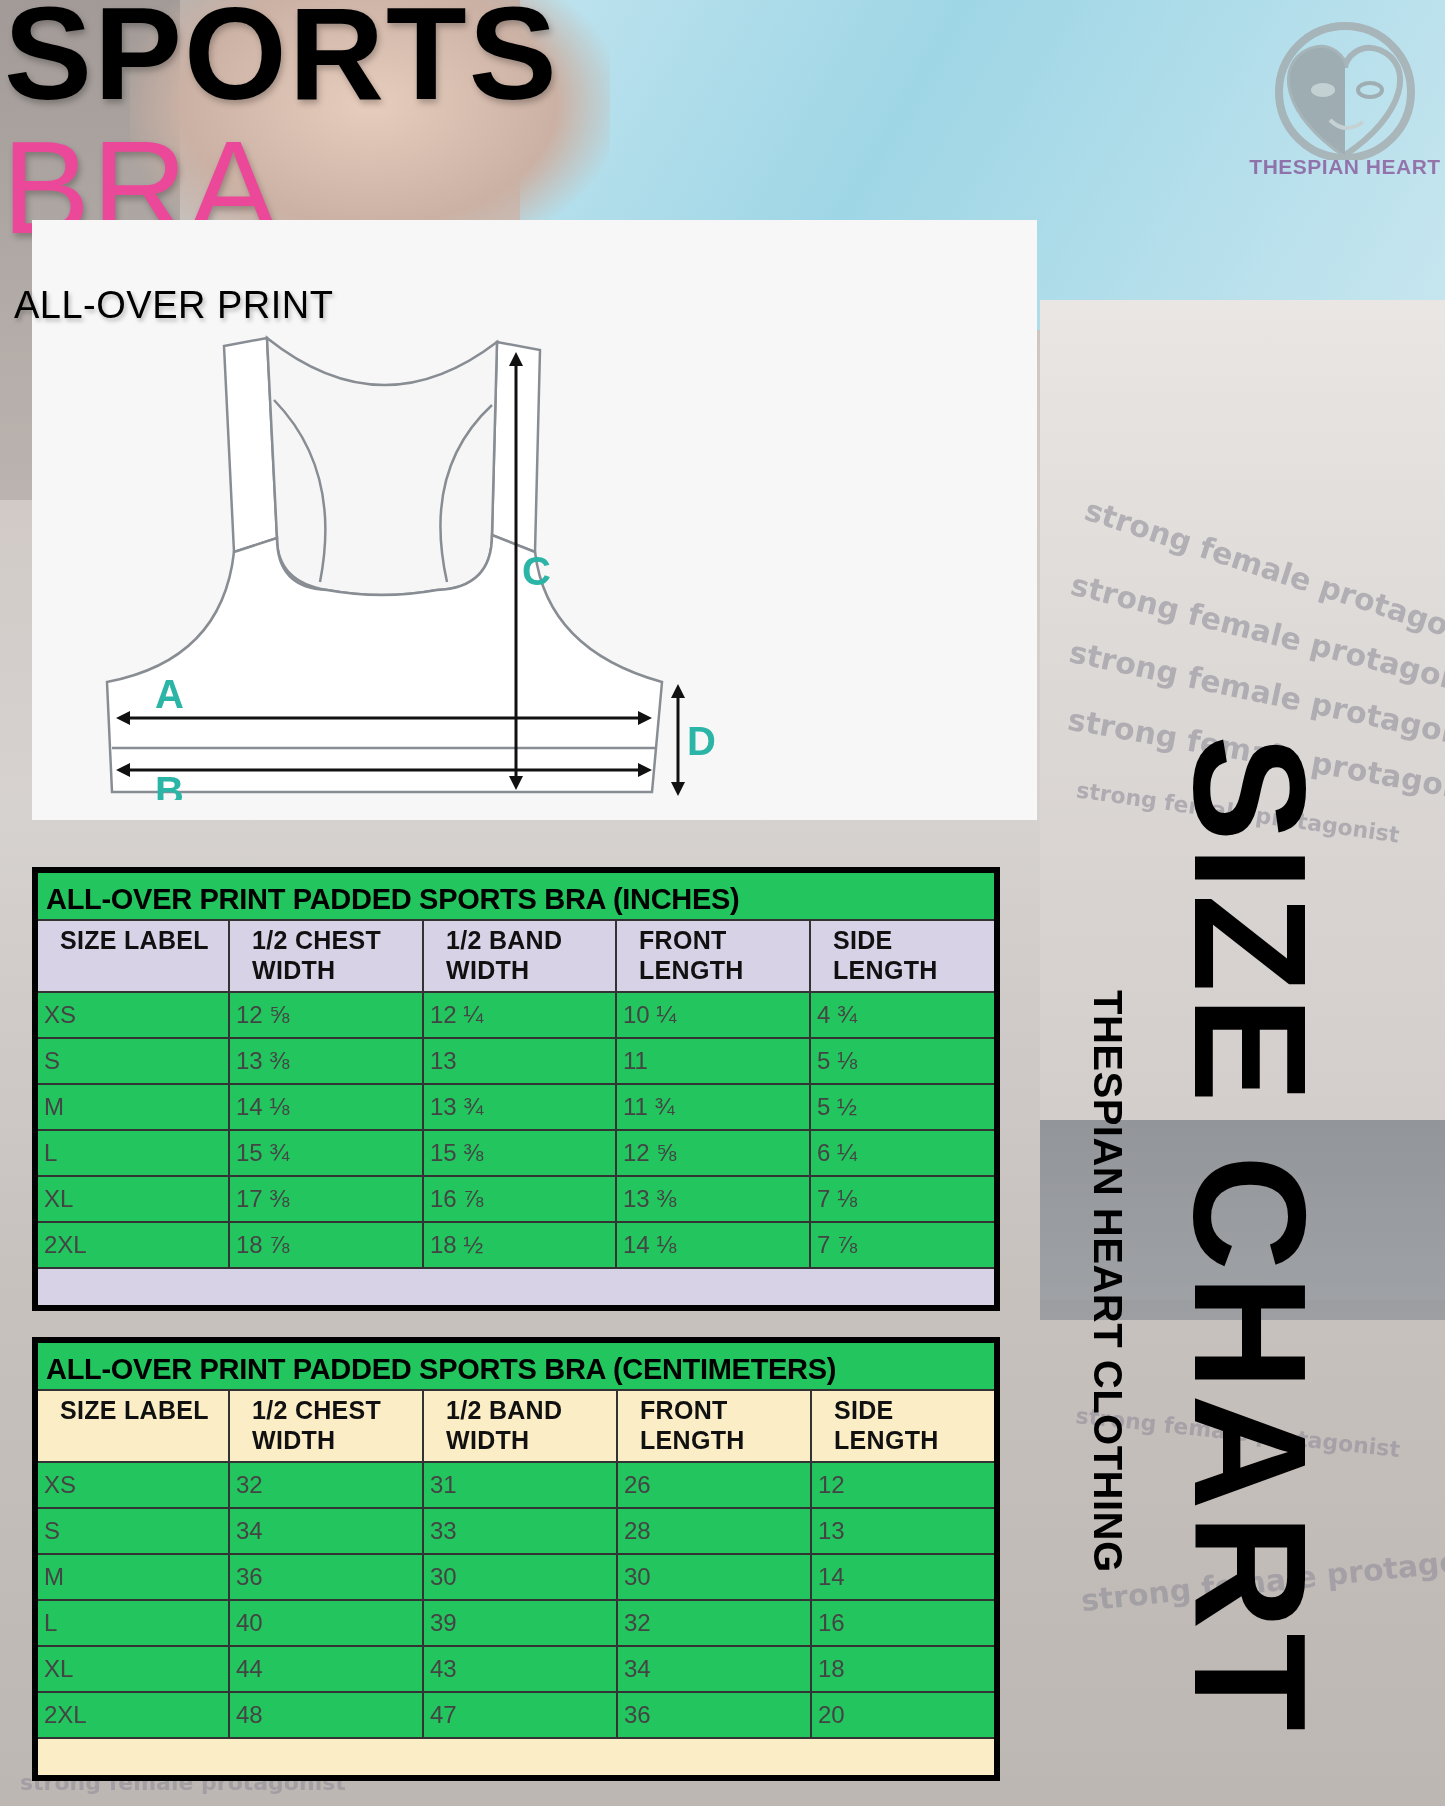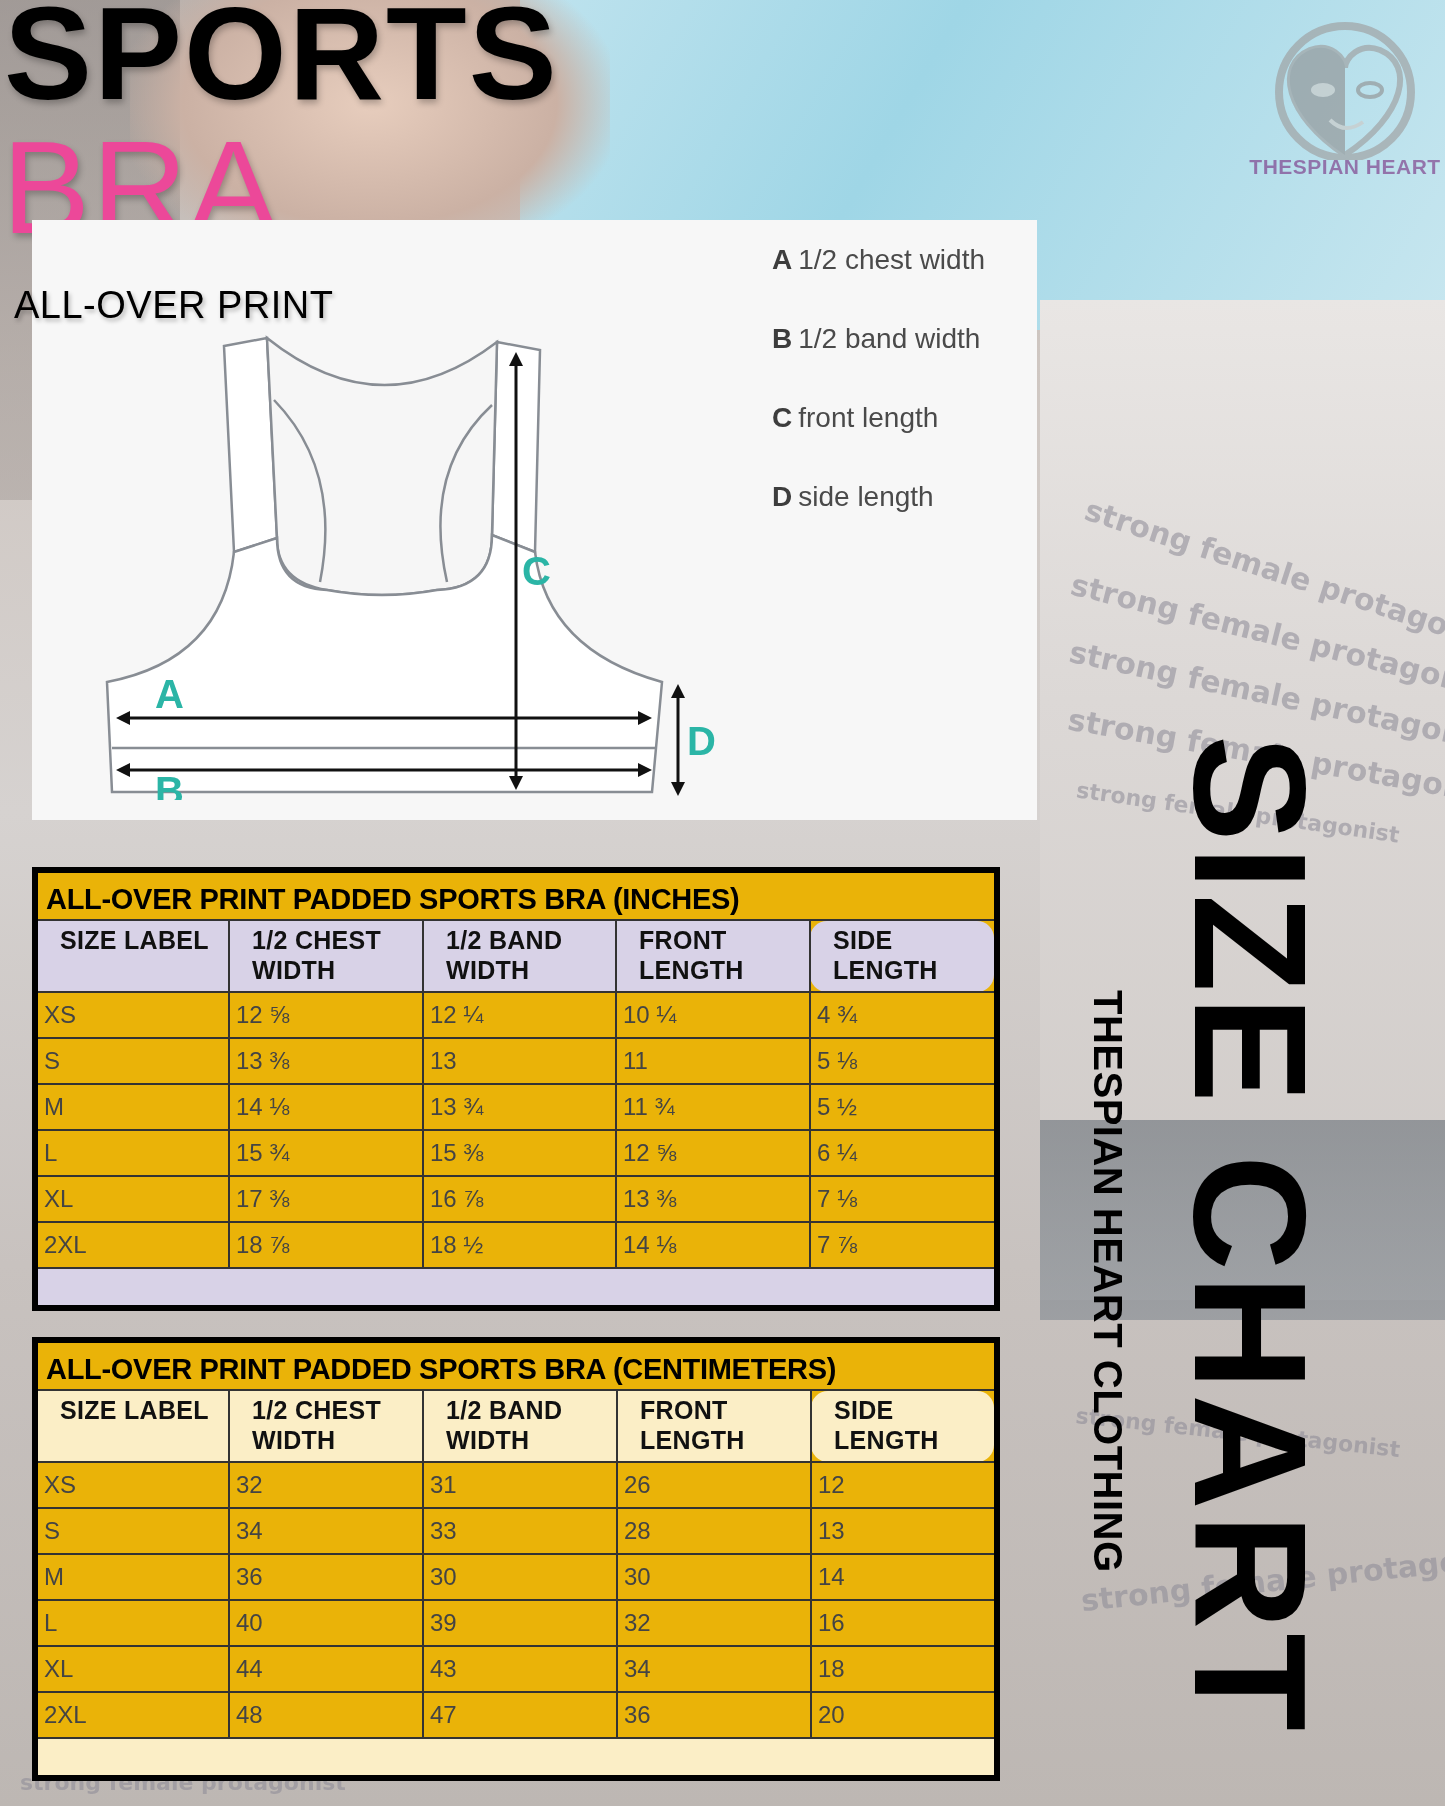--- a/index.html
+++ b/index.html
@@ -67,41 +67,41 @@
     position: absolute; left: 1245px; top: 20px; width: 200px; height: 180px;
     opacity: .55; z-index: 1;
   }
   .logo-text {
     position: absolute; left: 0; top: 135px; width: 200px; text-align: center;
     font-size: 21px; font-weight: 700; color: #701a75; letter-spacing: .5px;
   }
 
   .size-table {
     position: absolute; left: 32px; width: 968px; border: 6px solid #000;
-    background: #eab308; z-index: 2; box-sizing: border-box;
+    background: #22c55e; z-index: 2; box-sizing: border-box;
     border-collapse: collapse;
   }
   .size-table table { width: 100%; border-collapse: collapse; table-layout: fixed; }
   .tbl-title {
     font-size: 29px; font-weight: 700; color: #000; padding: 6px 8px 0 8px; height: 40px;
     line-height: 40px; border-bottom: 2px solid #333; letter-spacing: -.3px;
     font-family: "Liberation Sans", sans-serif;
   }
   .size-table th {
     text-align: left; vertical-align: top; font-size: 25px; font-weight: 700; color: #111;
     padding: 4px 6px 0 22px; height: 66px; line-height: 30px;
     border-right: 2px solid #333; border-bottom: 2px solid #333;
     font-family: "Liberation Sans", sans-serif; letter-spacing: .3px;
   }
   .size-table td {
     font-size: 24px; color: #444; padding: 0 6px; height: 44px; line-height: 44px;
     border-right: 2px solid #333; border-bottom: 2px solid #333;
     font-family: "Liberation Sans", sans-serif; white-space: nowrap;
   }
-  .size-table th:last-child, .size-table td:last-child { border-right: none; border-radius: 17px; }
+  .size-table th:last-child, .size-table td:last-child { border-right: none; }
   .tbl-footer { height: 36px; }
   .t-inches { top: 867px; }
   .t-inches th, .t-inches .tbl-footer { background: #d8d2e7; }
   .t-cm { top: 1337px; }
   .t-cm th, .t-cm .tbl-footer { background: #fbeec6; }
 
   .vert-size-chart {
     position: absolute; left: 1140px; top: 1745px; transform-origin: 0 0;
     transform: rotate(90deg) translate(-1010px, -170px);
     font-size: 160px; font-weight: 700; color: #000; white-space: nowrap; line-height: 1;
@@ -176,34 +176,20 @@
     <line x1="586" y1="372" x2="586" y2="468" stroke="#111" stroke-width="3"></line>
     <polygon points="586,364 579,378 593,378" fill="#111"></polygon>
     <polygon points="586,476 579,462 593,462" fill="#111"></polygon>
 
     <text x="63" y="388" font-family="Liberation Sans, sans-serif" font-size="40" font-weight="700" fill="#2bb5a6">A</text>
     <text x="63" y="485" font-family="Liberation Sans, sans-serif" font-size="40" font-weight="700" fill="#2bb5a6">B</text>
     <text x="430" y="265" font-family="Liberation Sans, sans-serif" font-size="40" font-weight="700" fill="#2bb5a6">C</text>
     <text x="595" y="435" font-family="Liberation Sans, sans-serif" font-size="40" font-weight="700" fill="#2bb5a6">D</text>
   </svg>
 
-  <div class="legend">
-    <div class="legend-item">
-      <span class="key">A</span><span>1/2 chest width</span>
-    </div>
-    <div class="legend-item">
-      <span class="key">B</span><span>1/2 band width</span>
-    </div>
-    <div class="legend-item">
-      <span class="key">C</span><span>front length</span>
-    </div>
-    <div class="legend-item">
-      <span class="key">D</span><span>side length</span>
-    </div>
-  </div>
 </div>
 
 <div class="size-table t-inches">
   <div class="tbl-title">ALL-OVER PRINT PADDED SPORTS BRA (INCHES)</div>
   <table>
     <colgroup>
         <col style="width:191px">
         <col style="width:194px">
         <col style="width:193px">
         <col style="width:194px">

